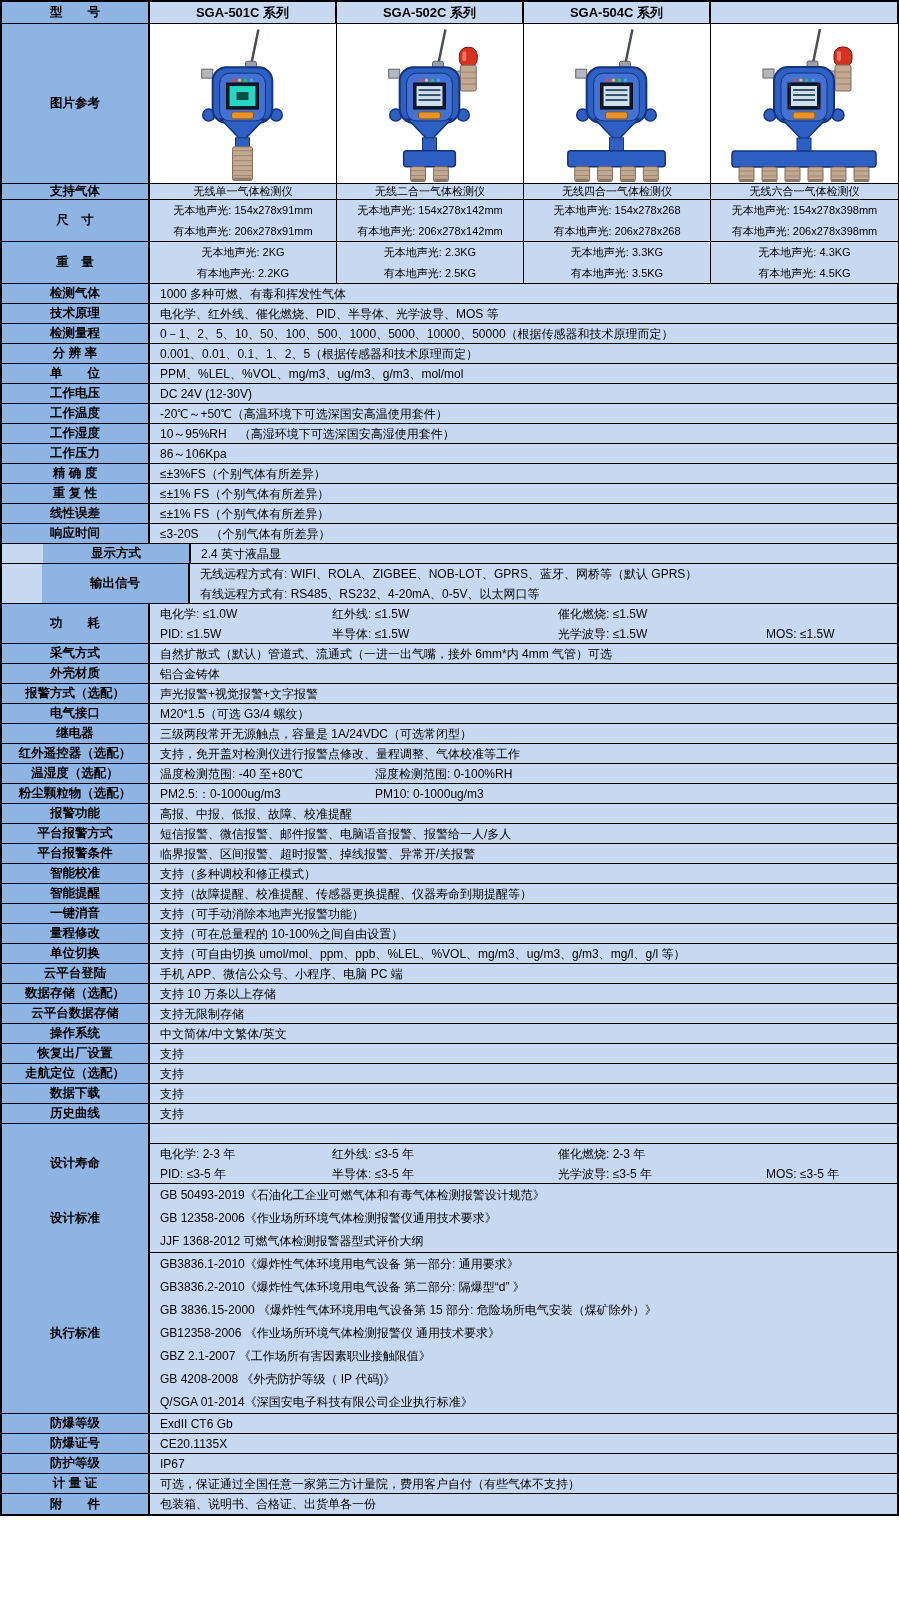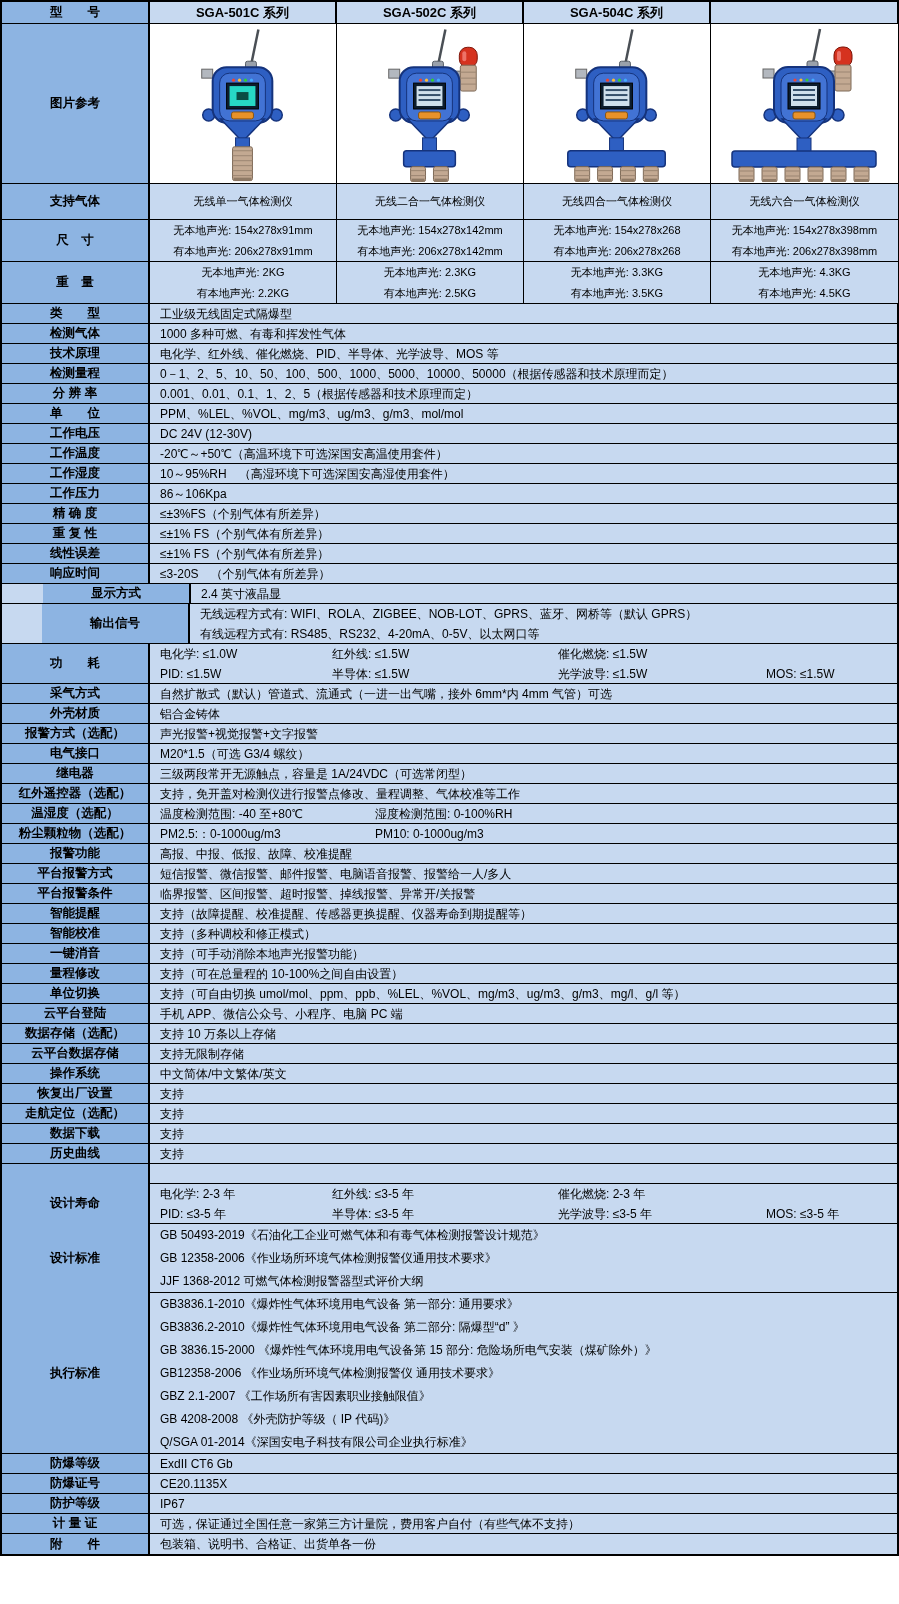--- a/index.html
+++ b/index.html
@@ -234,21 +234,21 @@
           <line x1="120" y1="151" x2="135" y2="151" stroke="#9B8572"></line>
           <rect x="121" y="154" width="13" height="3" fill="#8F7A66"></rect>
           <rect x="143" y="142" width="15" height="15" rx="2" fill="#C3A992" stroke="#7E6A58"></rect>
           <line x1="143" y1="146" x2="158" y2="146" stroke="#9B8572"></line>
           <line x1="143" y1="151" x2="158" y2="151" stroke="#9B8572"></line>
           <rect x="144" y="154" width="13" height="3" fill="#8F7A66"></rect>
         </svg>
       </div>
   </div>
 
-<div class="r" style="height: 36px;">
+<div class="r" style="height: 16px;">
       <div class="label">支持气体</div>
       <div class="col4">
         <div class="cline">无线单一气体检测仪</div>
       </div>
       <div class="col4">
         <div class="cline">无线二合一气体检测仪</div>
       </div>
       <div class="col4">
         <div class="cline">无线四合一气体检测仪</div>
       </div>
@@ -288,26 +288,20 @@
       <div class="col4">
         <div class="cline">无本地声光: 3.3KG</div>
         <div class="cline">有本地声光: 3.5KG</div>
       </div>
       <div class="col4">
         <div class="cline">无本地声光: 4.3KG</div>
         <div class="cline">有本地声光: 4.5KG</div>
       </div>
     </div>
     <div class="r" style="height: 20px;">
-      <div class="label">类　　型</div>
-      <div class="full">
-        <div class="line">工业级无线固定式隔爆型</div>
-      </div>
-    </div>
-    <div class="r" style="height: 20px;">
       <div class="label">检测气体</div>
       <div class="full">
         <div class="line">1000 多种可燃、有毒和挥发性气体</div>
       </div>
     </div>
     <div class="r" style="height: 20px;">
       <div class="label">技术原理</div>
       <div class="full">
         <div class="line">电化学、红外线、催化燃烧、PID、半导体、光学波导、MOS 等</div>
       </div>
@@ -458,29 +452,29 @@
         <div class="line">短信报警、微信报警、邮件报警、电脑语音报警、报警给一人/多人</div>
       </div>
     </div>
     <div class="r" style="height: 20px;">
       <div class="label">平台报警条件</div>
       <div class="full">
         <div class="line">临界报警、区间报警、超时报警、掉线报警、异常开/关报警</div>
       </div>
     </div>
     <div class="r" style="height: 20px;">
+      <div class="label">智能校准</div>
+      <div class="full">
+        <div class="line">支持（多种调校和修正模式）</div>
+      </div>
+    </div>
+    <div class="r" style="height: 20px;">
       <div class="label">智能提醒</div>
       <div class="full">
         <div class="line">支持（故障提醒、校准提醒、传感器更换提醒、仪器寿命到期提醒等）</div>
-      </div>
-    </div>
-    <div class="r" style="height: 20px;">
-      <div class="label">智能校准</div>
-      <div class="full">
-        <div class="line">支持（多种调校和修正模式）</div>
       </div>
     </div>
     <div class="r" style="height: 20px;">
       <div class="label">一键消音</div>
       <div class="full">
         <div class="line">支持（可手动消除本地声光报警功能）</div>
       </div>
     </div>
     <div class="r" style="height: 20px;">
       <div class="label">量程修改</div>

